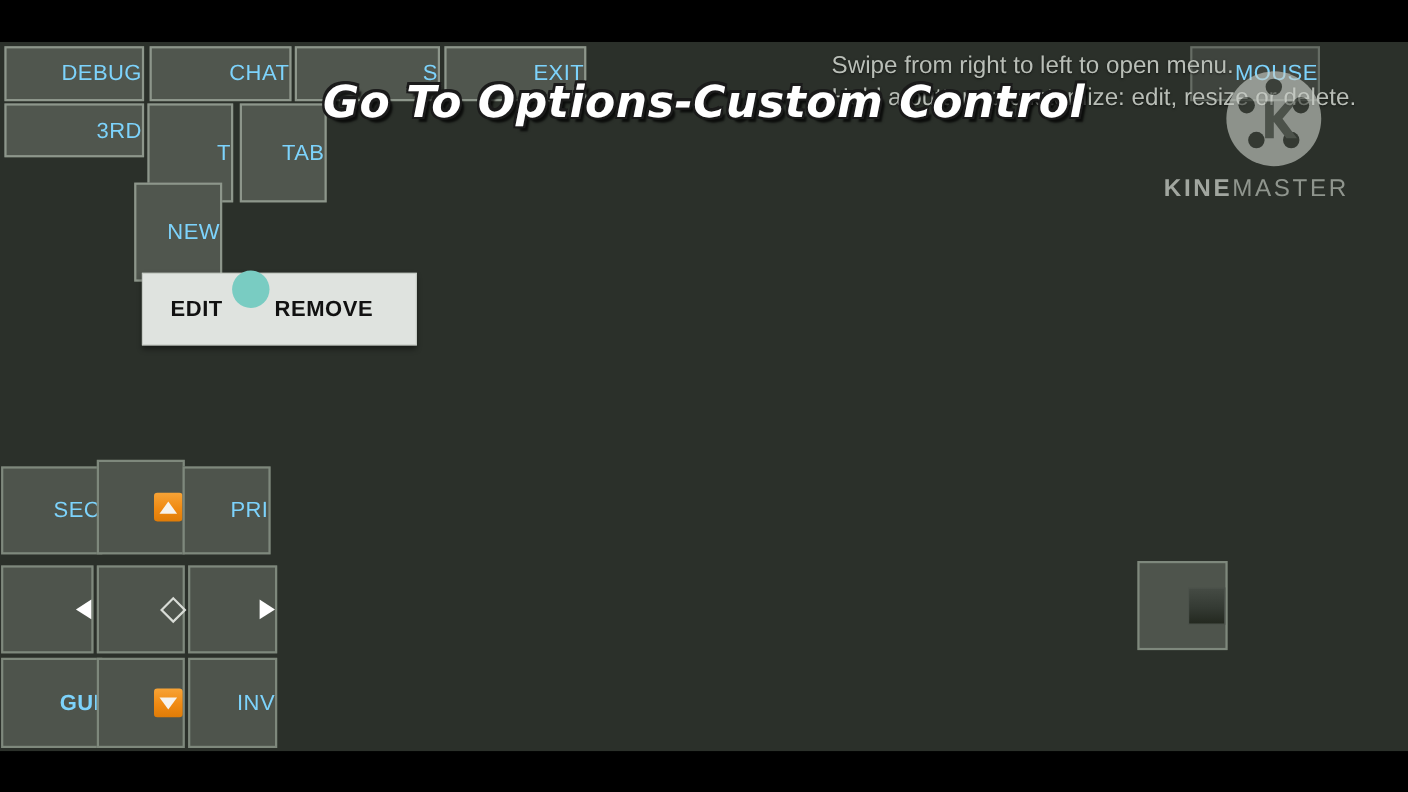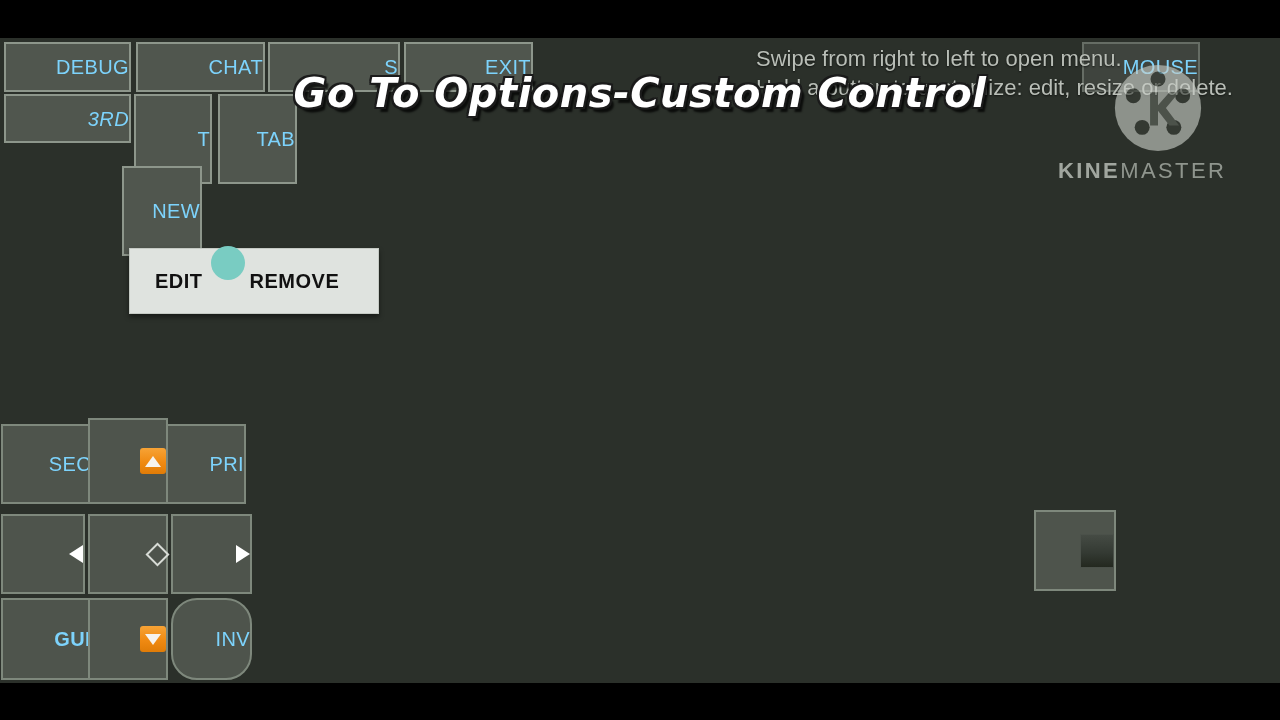--- a/index.html
+++ b/index.html
@@ -235,21 +235,21 @@
     </div>
 
     <div class="ctl" style="left:404px; top:4px; width:129px; height:50px;">
       <span>EXIT</span>
     </div>
 
     <div class="ctl" style="left:1082px; top:4px; width:118px; height:50px; background:rgba(80,86,78,0.55); border-color:rgba(141,150,139,0.5);">
       <span>MOUSE</span>
     </div>
 
-    <div class="ctl" style="left:4px; top:56px; width:127px; height:49px;font-style:italic;">
+    <div class="ctl" style="left:4px; top:56px; width:127px; height:49px;">
       <span>3RD</span>
     </div>
 
     <div class="ctl" style="left:134px; top:56px; width:78px; height:90px;">
       <span>T</span>
     </div>
 
     <div class="ctl" style="left:218px; top:56px; width:79px; height:90px;">
       <span>TAB</span>
     </div>
@@ -294,21 +294,21 @@
     <div class="ctl pad" style="left:1px; top:560px; width:92px; height:82px;font-weight:bold;">
       <span>GUI</span>
     </div>
 
     <div class="ctl pad" style="left:88px; top:560px; width:80px; height:82px;">
       <span class="arrow-glyph">
           <i class="down"></i>
         </span>
     </div>
 
-    <div class="ctl pad" style="left:171px; top:560px; width:81px; height:82px;border-radius:26px;">
+    <div class="ctl pad" style="left:171px; top:560px; width:81px; height:82px;">
       <span>INV</span>
     </div>
 
     <div class="ctl pad" style="left:1034px; top:472px; width:82px; height:81px;">
       <span class="inner-square"></span>
     </div>
 
     <div id="watermark">
       <div id="wm-logo">
         <svg viewBox="0 0 100 100" width="88" height="88" aria-hidden="true">

